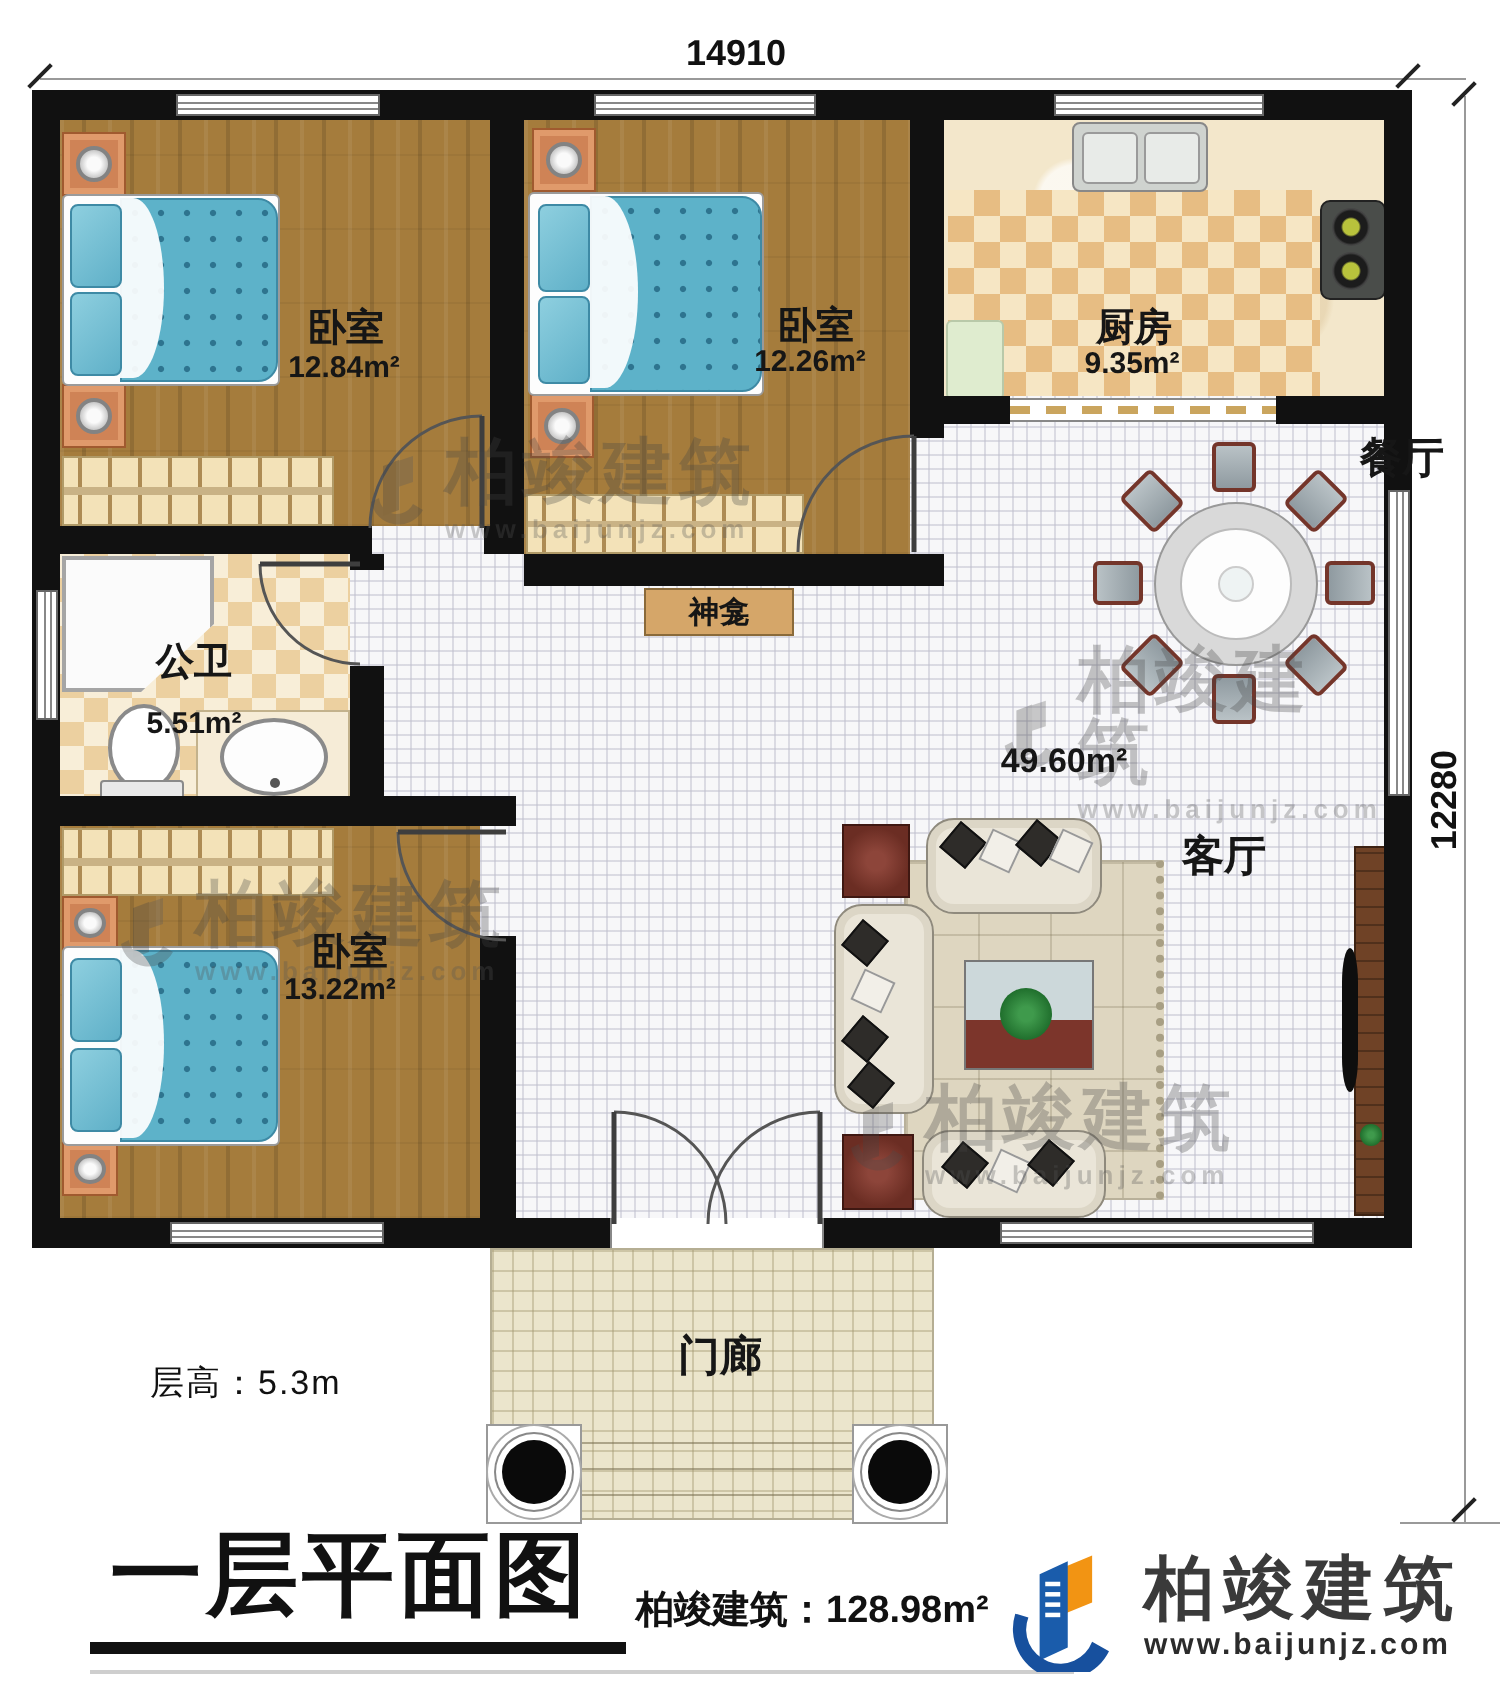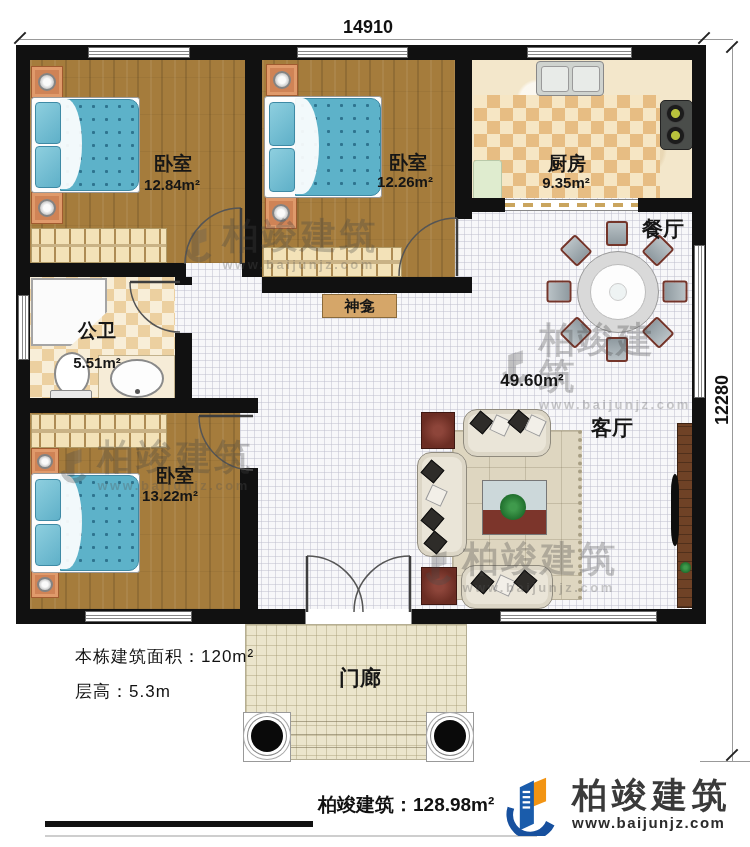--- a/index.html
+++ b/index.html
@@ -267,43 +267,43 @@
     <div class="wm-url">www.baijunjz.com</div>
       </div>
   </div>
 
   <div class="lbl s19" style="left:173px;top:164px">卧室</div>
   <div class="lbl s15" style="left:172px;top:184px">12.84m²</div>
   <div class="lbl s19" style="left:408px;top:163px">卧室</div>
   <div class="lbl s15" style="left:405px;top:181px">12.26m²</div>
   <div class="lbl s19" style="left:567px;top:164px">厨房</div>
   <div class="lbl s15" style="left:566px;top:182px">9.35m²</div>
-  <div class="lbl s21" style="left:663px;top:229px">餐厅</div>
+  <div class="lbl s21" style="left:701px;top:229px">餐厅</div>
   <div class="lbl s19" style="left:97px;top:331px">公卫</div>
   <div class="lbl s15" style="left:97px;top:362px">5.51m²</div>
   <div class="lbl s17" style="left:532px;top:381px">49.60m²</div>
   <div class="lbl s21" style="left:612px;top:428px">客厅</div>
   <div class="lbl s19" style="left:175px;top:476px">卧室</div>
   <div class="lbl s15" style="left:170px;top:495px">13.22m²</div>
   <div class="lbl s21" style="left:360px;top:678px">门廊</div>
 
   <div class="dimline" style="left:20px;top:39px;width:713px;height:1px"></div>
   <div class="dimline" style="left:732px;top:48px;width:1px;height:714px"></div>
   <div class="dimline" style="left:700px;top:761px;width:50px;height:1px"></div>
   <div class="tick" style="left:12px;top:37px"></div>
   <div class="tick" style="left:696px;top:37px"></div>
   <div class="tick" style="left:724px;top:46px"></div>
   <div class="tick" style="left:724px;top:754px"></div>
   <div class="dim" style="left:368px;top:27px;transform:translate(-50%,-50%)">14910</div>
   <div class="dim vtext" style="left:712px;top:375px">12280</div>
 
-  <div class="annot" style="left:75px;top:645px">本栋建筑面积：120m²</div>
   <div class="annot" style="left:75px;top:680px">层高：5.3m</div>
 
   <div class="titlerow" style="left:55px;top:757px">
+    <span class="title-cn">一层平面图</span>
   </div>
   <div class="abs" style="left:45px;top:821px;width:268px;height:6px;background:#111"></div>
   <div class="abs" style="left:45px;top:835px;width:492px;height:2px;background:#cecece"></div>
   <div class="tb-sub" style="left:318px;top:792px">柏竣建筑：128.98m²</div>
 
   <div class="logo" style="left:502px;top:772px">
     <svg width="60" height="64" viewBox="0 0 64 66">
       <path d="M30 12 L47 5 L47 30 L30 37 Z" fill="#f29413"></path>
       <path d="M19 15 L34 8 L34 54 L19 61 Z" fill="#1a5cab"></path>
       <g fill="#fff">

